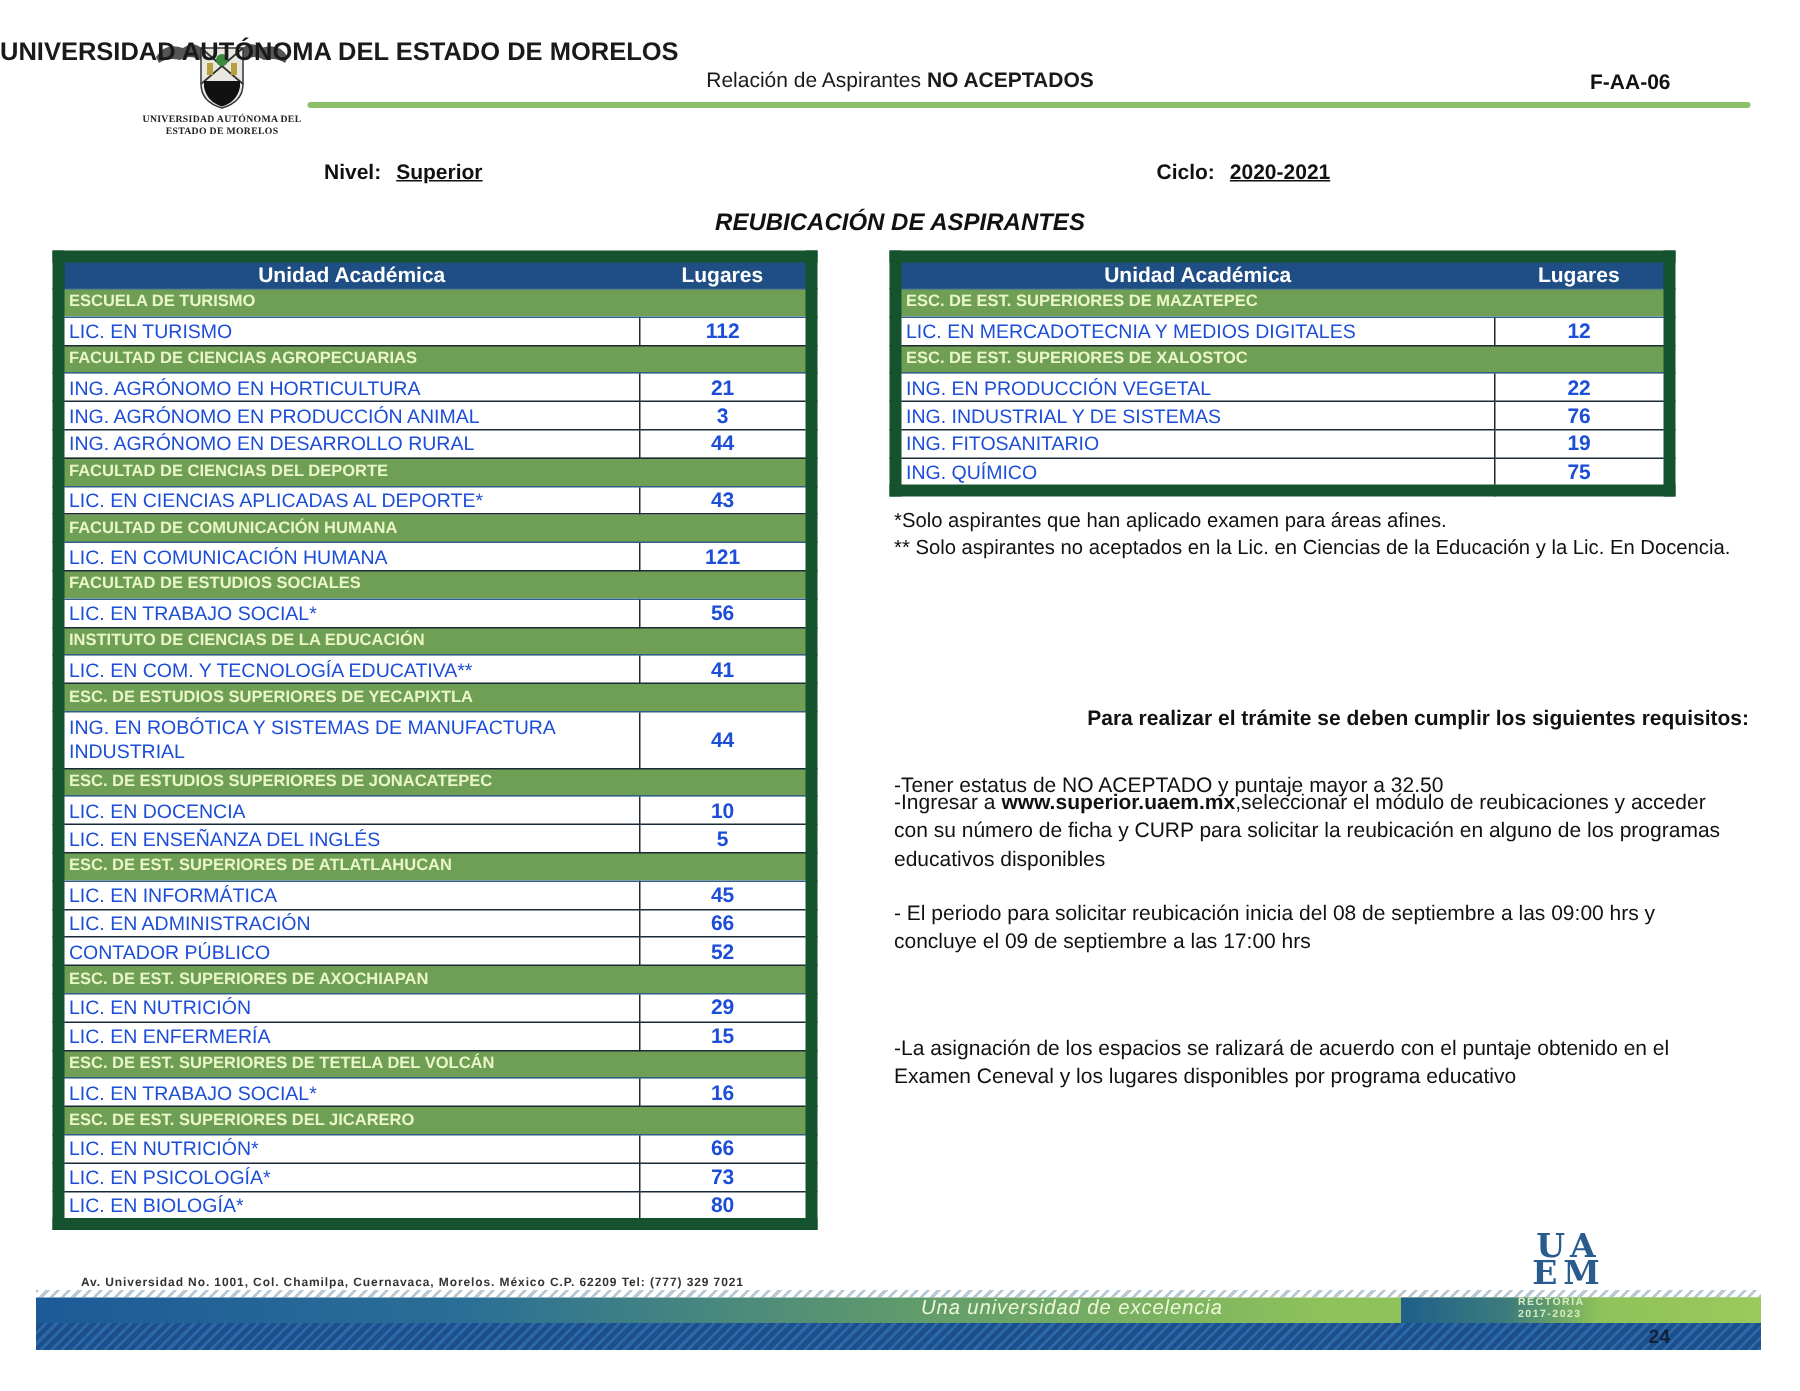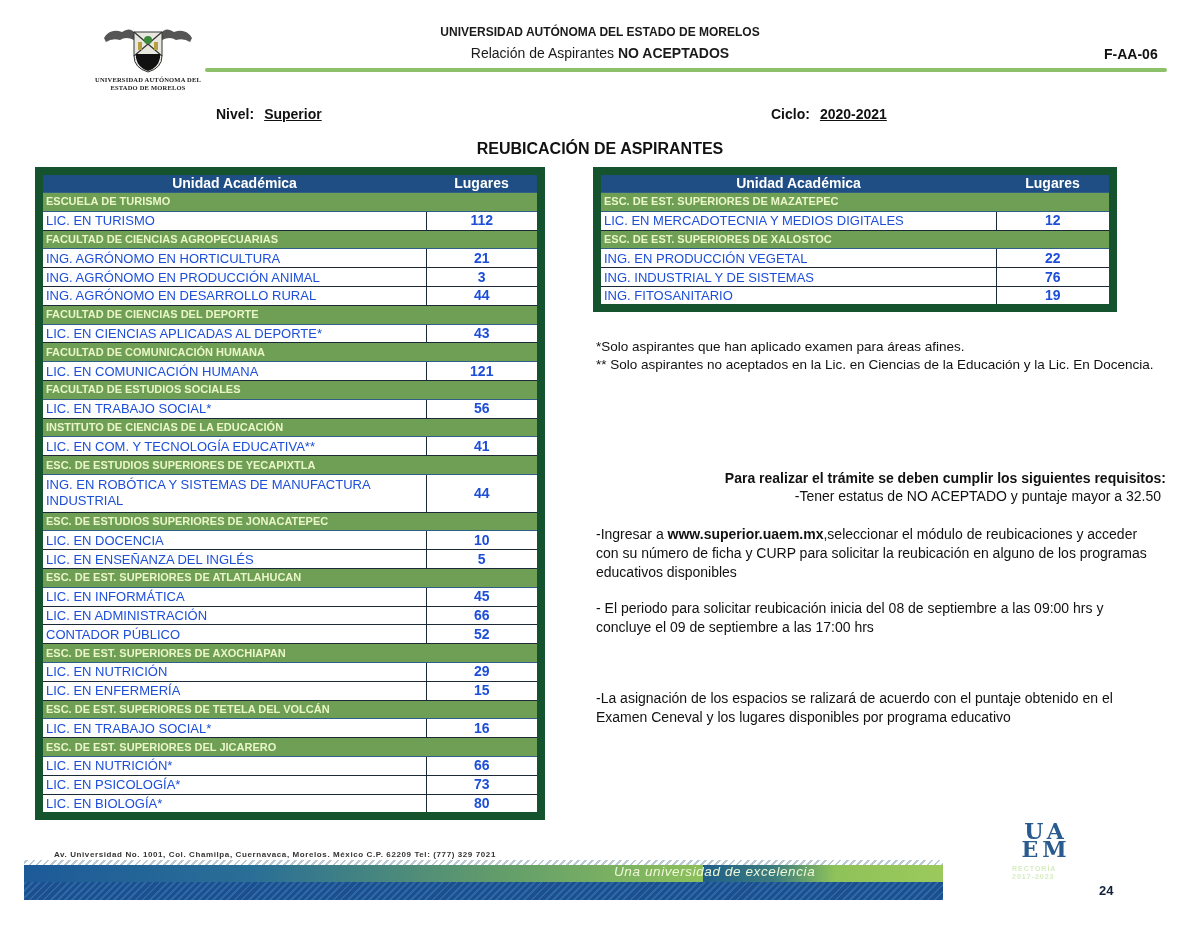--- a/index.html
+++ b/index.html
@@ -3,57 +3,57 @@
 <meta charset="utf-8">
 <style>
   * { box-sizing: border-box; margin: 0; padding: 0; }
   html, body { width: 1200px; height: 927px; background: #ffffff; overflow: hidden; }
   body { position: relative; font-family: "Liberation Sans", sans-serif; color: #111; }
 
   .logo { position: absolute; left: 88px; top: 24px; width: 120px; height: 70px; text-align: center; }
   .logo svg { display: block; margin: 0 auto; }
   .logo .logo-text { font-family: "Liberation Serif", serif; font-size: 6.5px; font-weight: bold; line-height: 8px; color: #222; letter-spacing: 0.2px; margin-top: 2px; }
 
-  .hdr-title { position: absolute; left: 0; width: 1200px; top: 25px; text-align: center; font-weight: bold; font-size: 12px; color: #1a1a1a; }
+  .hdr-title { position: absolute; left: 0; width: 1200px; top: 25px; font-weight: bold; font-size: 17px; color: #1a1a1a; }
   .hdr-sub { position: absolute; left: 0; width: 1200px; top: 45px; text-align: center; font-size: 14px; color: #1a1a1a; }
   .hdr-sub b { font-weight: bold; }
-  .form-code { position: absolute; left: 1104px; top: 46px; font-weight: bold; font-size: 14px; }
+  .form-code { position: absolute; left: 1060px; top: 46px; font-weight: bold; font-size: 14px; }
   .green-rule { position: absolute; left: 205px; top: 68px; width: 962px; height: 4px; background: #8cc06a; border-radius: 2px; }
 
   .meta { position: absolute; top: 106px; font-weight: bold; font-size: 14px; }
   .meta .val { text-decoration: underline; margin-left: 10px; }
   .meta-nivel { left: 216px; }
   .meta-ciclo { left: 771px; }
 
-  .section-title { position: absolute; left: 0; width: 1200px; top: 140px; text-align: center; font-weight: bold; font-size: 16px; }
+  .section-title { position: absolute; left: 0; width: 1200px; top: 140px; text-align: center; font-weight: bold; font-size: 16px; font-style: italic; }
 
   table.grid { position: absolute; border-collapse: collapse; font-size: 13px; table-layout: fixed; border: 8px solid #14532d; }
   table.grid td, table.grid th { height: 18.8px; line-height: 17px; padding: 0 3px; }
   table.grid th { background: #1f4e84; color: #fff; font-weight: bold; font-size: 14px; text-align: center; border-bottom: 1px solid #2f5f86; }
   table.grid tr.group td { background: #6e9f55; color: #eaf6c8; font-weight: bold; font-size: 11px; border-top: 1px solid #2f5f86; border-bottom: 1px solid #2f5f86; margin-left: 20px; }
   table.grid tr.item td { background: #fff; color: #1d4ed8; border: 1px solid #1b2a36; }
   table.grid tr.item td.num { text-align: center; font-weight: bold; font-size: 14px; }
   table.grid tr.item.tall td { height: 37.6px; line-height: 16px; }
   #tbl-left { left: 35px; top: 167px; width: 506px; }
   #tbl-right { left: 593px; top: 167px; width: 520px; }
 
   .note { position: absolute; left: 596px; font-size: 13.5px; line-height: 18px; width: 570px; }
   .note-1 { top: 338px; }
   .note-2 { top: 356px; }
 
   .req-title { position: absolute; left: 596px; width: 570px; top: 470px; text-align: right; font-weight: bold; font-size: 14px; }
   .req { position: absolute; left: 596px; width: 565px; font-size: 14px; line-height: 19px; }
   .req b { font-weight: bold; }
-  .req-1 { top: 487px; text-align: right; }
+  .req-1 { top: 514px; }
   .req-2 { top: 525px; }
   .req-3 { top: 599px; }
   .req-4 { top: 675px; margin-top: 14px; }
 
   .footer-addr { position: absolute; left: 54px; top: 850px; font-size: 8px; font-weight: bold; color: #333; letter-spacing: 0.6px; }
-  .footer-bar { position: absolute; left: 24px; top: 860px; width: 919px; height: 40px; }
+  .footer-bar { position: absolute; left: 24px; top: 860px; width: 1150px; height: 40px; }
   .hatch-top { position: absolute; left: 0; top: 0; width: 100%; height: 5px;
     background: repeating-linear-gradient(-45deg, #b9c9d6 0 2px, #ffffff 2px 5px); }
   .band { position: absolute; left: 0; top: 5px; width: 100%; height: 17px;
     background: linear-gradient(90deg, #1d5a98 0%, #2a6f96 25%, #5f9a6c 50%, #8fc25a 75%, #8fc25a 100%); }
   .band-right { position: absolute; right: 0; top: 5px; width: 240px; height: 17px;
     background: linear-gradient(90deg, #1f5f8a 0%, #3d7d7c 30%, #8fc25a 55%, #9bc95c 100%); }
   .band-bottom { position: absolute; left: 0; top: 22px; width: 100%; height: 18px;
     background: repeating-linear-gradient(-45deg, #2a68a8 0 2px, #1c4f8c 2px 5px); }
   .slogan { position: absolute; left: 590px; top: 4px; font-style: italic; font-size: 13.5px; color: #eef7d8; letter-spacing: 0.6px; }
   .rectoria { position: absolute; left: 988px; top: 5px; font-size: 7px; font-weight: bold; color: #d7ecc0; line-height: 7.5px; letter-spacing: 1px; }
@@ -256,20 +256,24 @@
         <td class="num">22</td>
       </tr>
       <tr class="item">
         <td>ING. INDUSTRIAL Y DE SISTEMAS</td>
         <td class="num">76</td>
       </tr>
       <tr class="item">
         <td>ING. FITOSANITARIO</td>
         <td class="num">19</td>
       </tr>
+      <tr class="item">
+        <td>ING. QUÍMICO</td>
+        <td class="num">75</td>
+      </tr>
     </tbody>
 </table>
 
 <div class="note note-1">*Solo aspirantes que han aplicado examen para áreas afines.</div>
 <div class="note note-2">** Solo aspirantes no aceptados en la Lic. en Ciencias de la Educación y la Lic. En Docencia.</div>
 
 <div class="req-title">Para realizar el trámite se deben cumplir los siguientes requisitos:</div>
 <div class="req req-1">-Tener estatus de NO ACEPTADO y puntaje mayor a 32.50</div>
 <div class="req req-2">
   <span>-Ingresar a </span><b>www.superior.uaem.mx</b><span>,seleccionar el módulo de reubicaciones y acceder con su número de ficha y CURP para solicitar la reubicación en alguno de los programas educativos disponibles</span>

